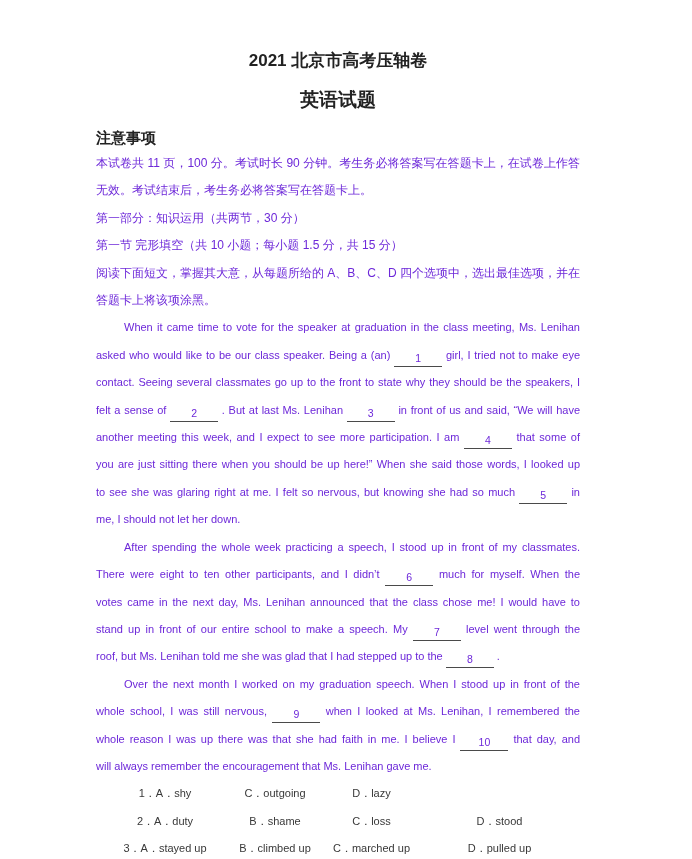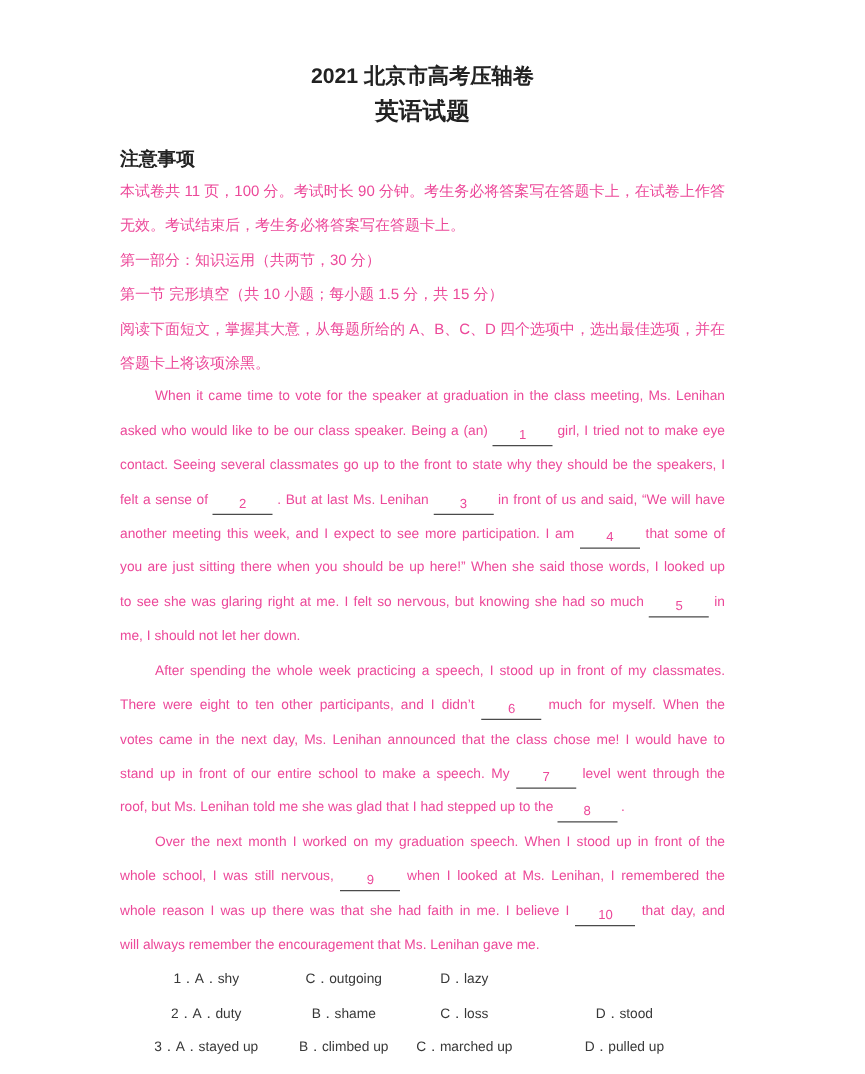--- a/index.html
+++ b/index.html
@@ -14,21 +14,21 @@
   .page {
     width: 484px;
     margin-left: 96px;
     padding-top: 50px;
   }
   .exam-title {
     text-align: center;
     font-size: 17px;
     font-weight: bold;
     color: #222222;
-    margin: 0 0 7px 0;
+    margin: 0 0 17px 0;
     line-height: 22px;
   }
   .exam-subtitle {
     text-align: center;
     font-size: 19px;
     font-weight: bold;
     color: #222222;
     margin: 0 0 15px 0;
     line-height: 21px;
   }
@@ -36,21 +36,21 @@
     font-size: 15px;
     font-weight: bold;
     color: #222222;
     line-height: 25px;
   }
   .paragraph { margin: 0; }
   .line {
     font-size: 11px;
     line-height: 27.4px;
     white-space: normal;
-    color: #ec4899;
+    color: #6d28d9;
   }
   .line.cjk { font-size: 12px; }
   .line.indent { text-indent: 28px; }
   .line.justify {
     text-align: justify;
     text-align-last: justify;
   }
   .blank {
     display: inline-block;
     width: 48px;

